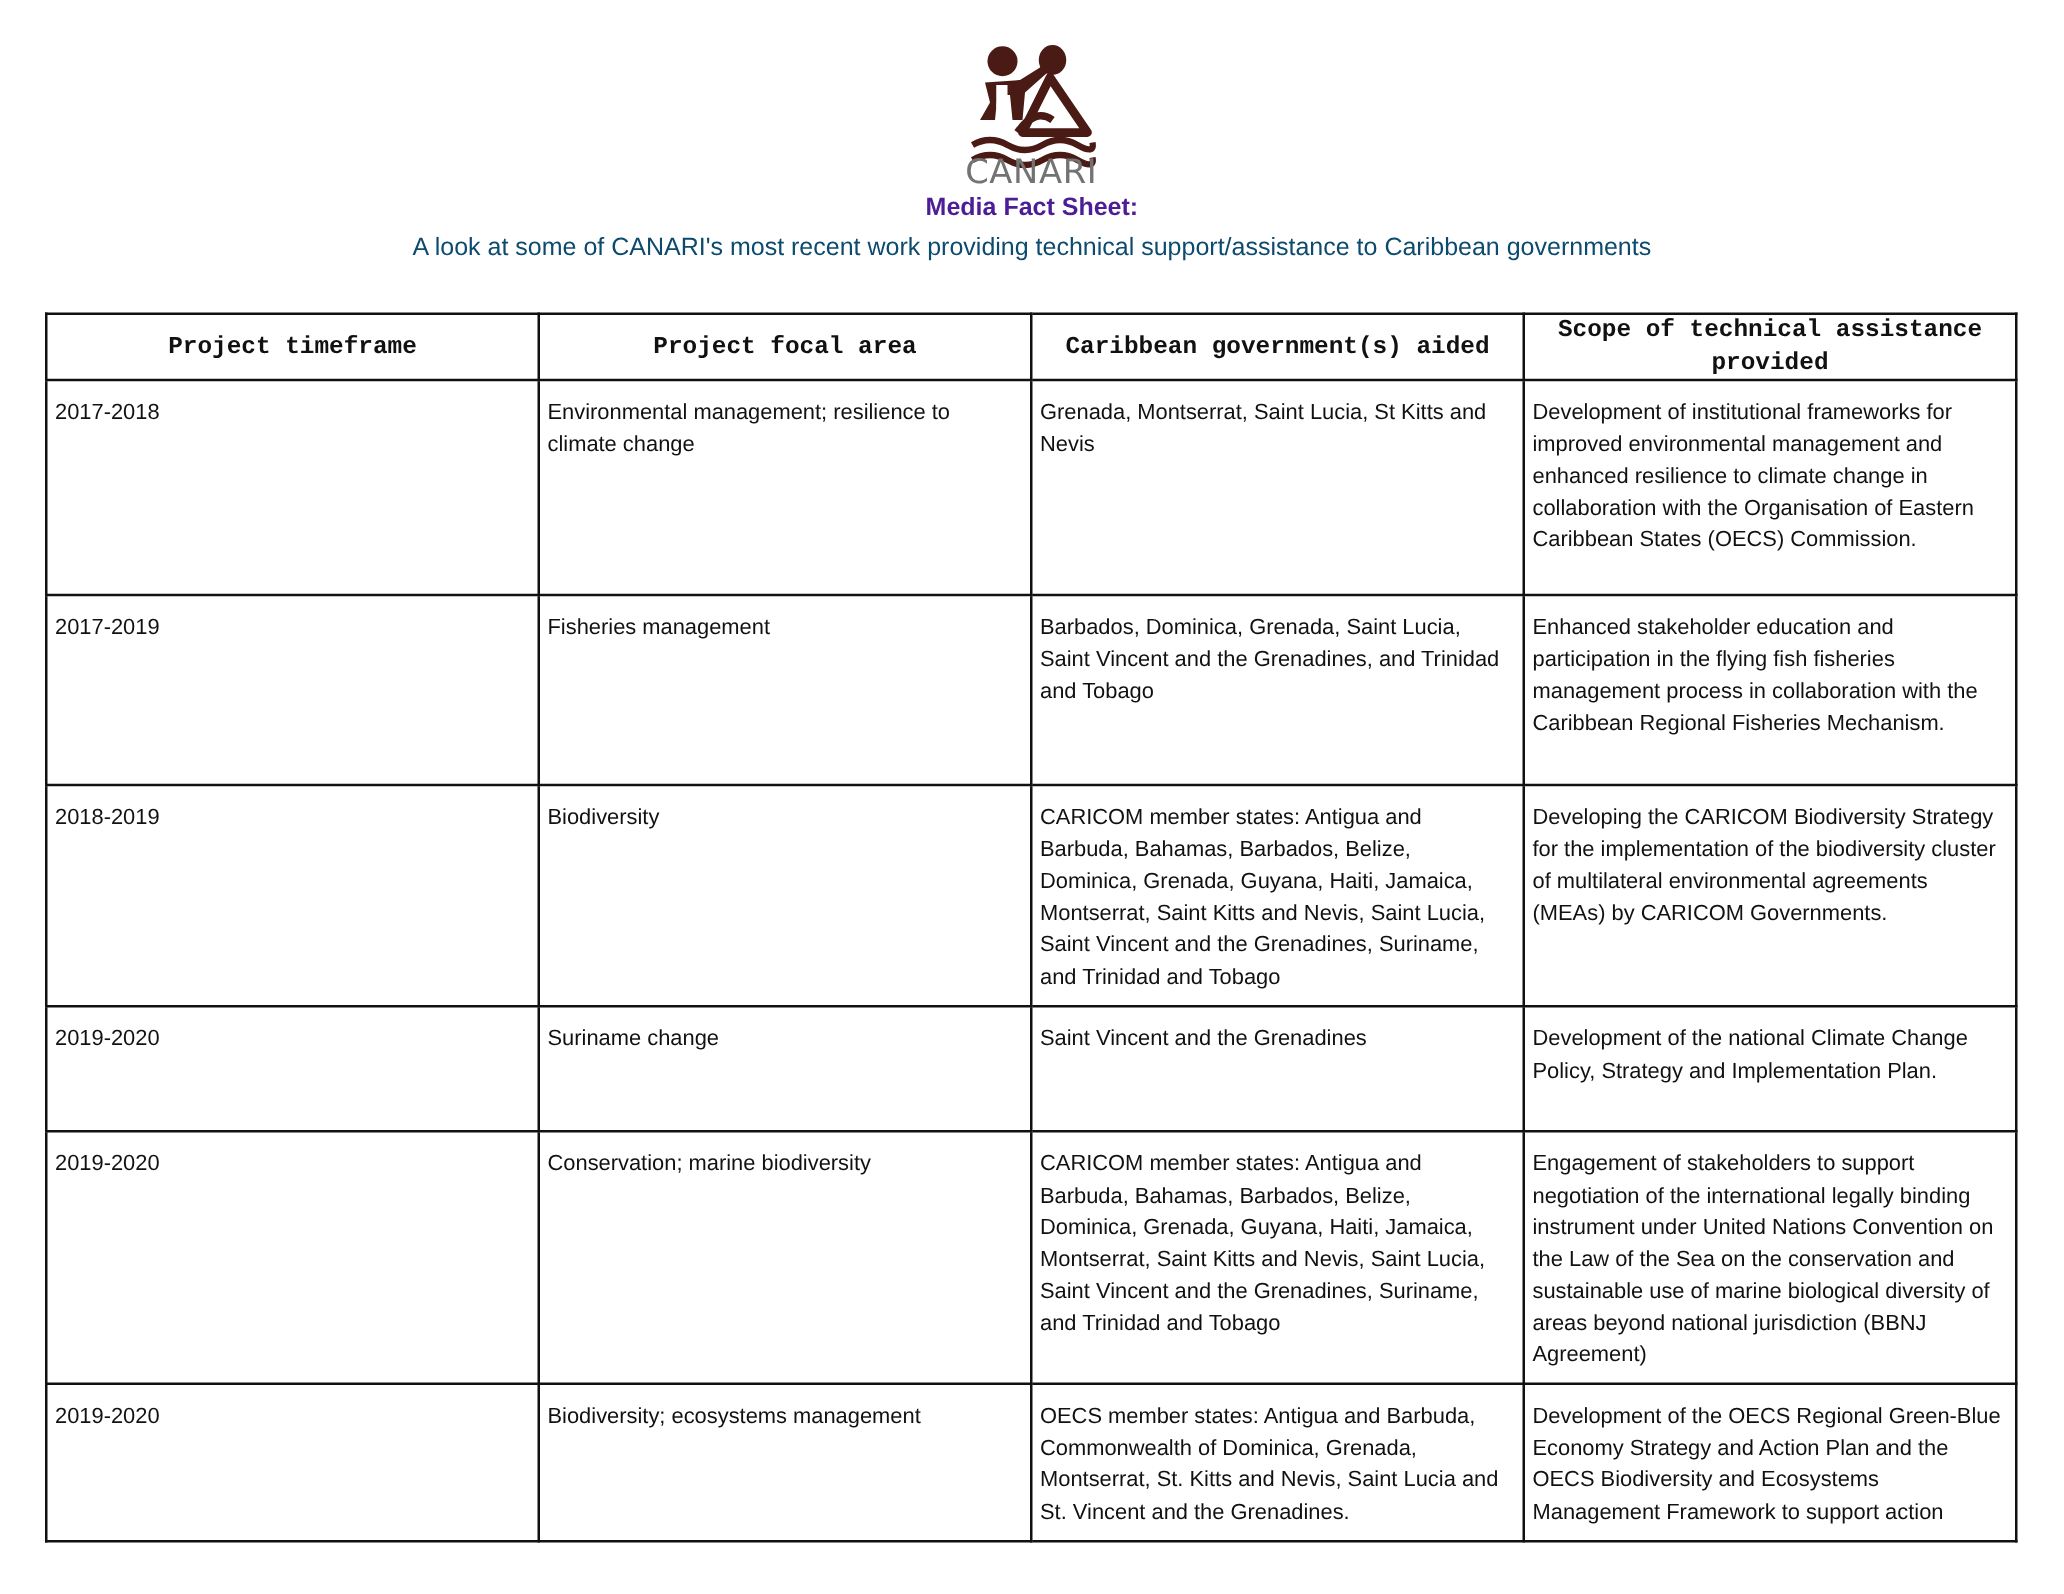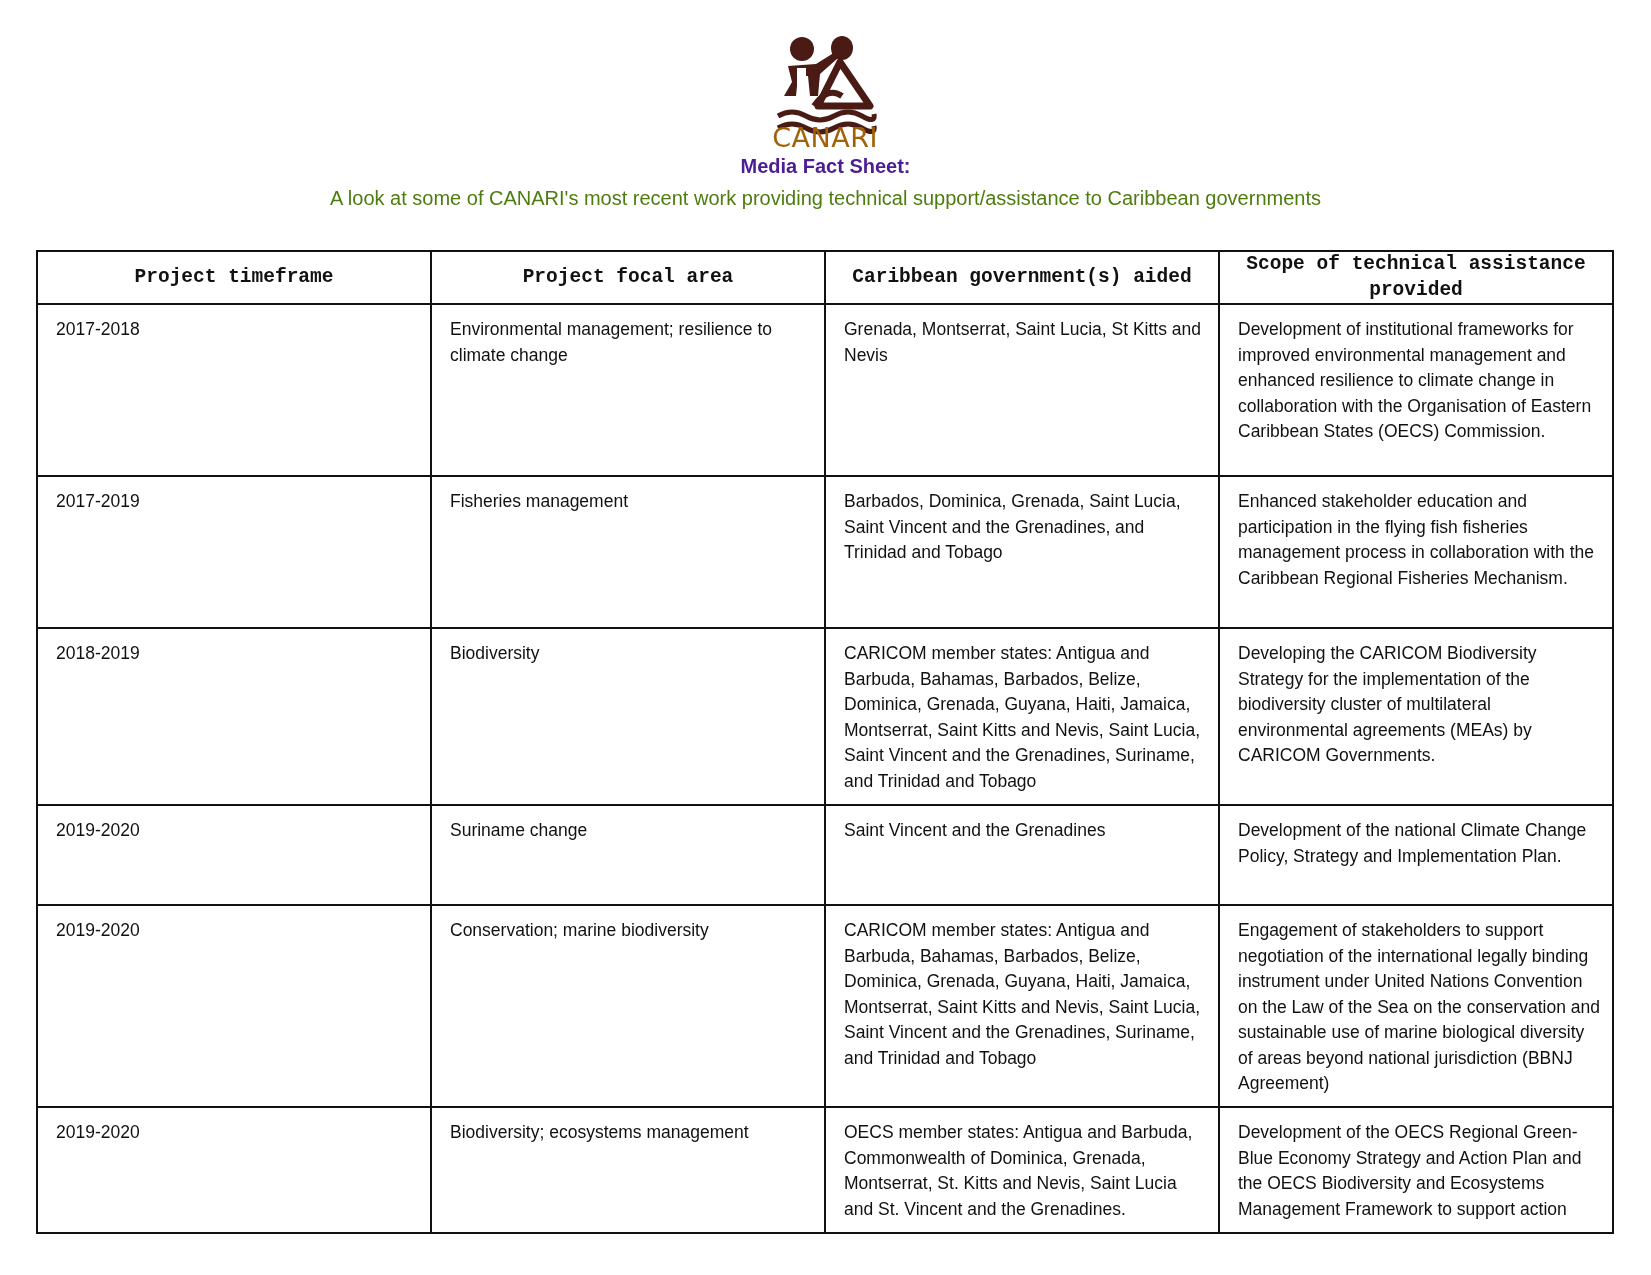--- a/index.html
+++ b/index.html
@@ -4,44 +4,44 @@
   <style>
     html, body { margin: 0; padding: 0; background: #ffffff; }
     body {
       width: 1651px; height: 1275px; position: relative; overflow: hidden;
       font-family: "Liberation Sans", "DejaVu Sans", sans-serif; color: #111;
     }
     .header { position: absolute; left: 0; top: 0; width: 1651px; text-align: center; }
     .logo { position: absolute; left: 770px; top: 34px; width: 110px; height: 116px; }
     .logo-text {
       position: absolute; left: 755px; top: 122px; width: 140px; text-align: center;
-      font-size: 27px; letter-spacing: 0.5px; color: #a16207;
+      font-size: 27px; letter-spacing: 0.5px; color: #737373;
       font-family: "DejaVu Sans", sans-serif;
     }
     .title {
       position: absolute; left: 0; top: 155px; width: 1651px; text-align: center;
       font-weight: bold; font-size: 20px; color: #4c1d95;
     }
     .subtitle {
       position: absolute; left: 0; top: 187px; width: 1651px; text-align: center;
-      font-size: 20px; color: #4d7c0f;
+      font-size: 20px; color: #0c4a6e;
     }
     table.facts {
       position: absolute; left: 36px; top: 250px; width: 1578px;
       border-collapse: collapse; table-layout: fixed;
       font-size: 17.5px; line-height: 25.5px;
     }
     table.facts th, table.facts td {
       border: 2.5px solid #111; vertical-align: top;
     }
     table.facts th {
       font-weight: bold; font-size: 19.5px; height: 47px; text-align: center;
       vertical-align: middle; padding: 0 6px; font-family: Liberation Mono, monospace;
     }
-    table.facts td { padding: 12px 10px 6px 18px; }
+    table.facts td { padding: 12px 10px 6px 6px; }
     col.c1, col.c2, col.c3, col.c4 { width: 25%; }
     tr.r1 td { height: 152px; }
     tr.r2 td { height: 132px; }
     tr.r3 td { height: 157px; }
     tr.r4 td { height: 80px; }
     tr.r5 td { height: 182px; }
     tr.r6 td { height: 106px; }
   </style>
 </head>
 <body>

